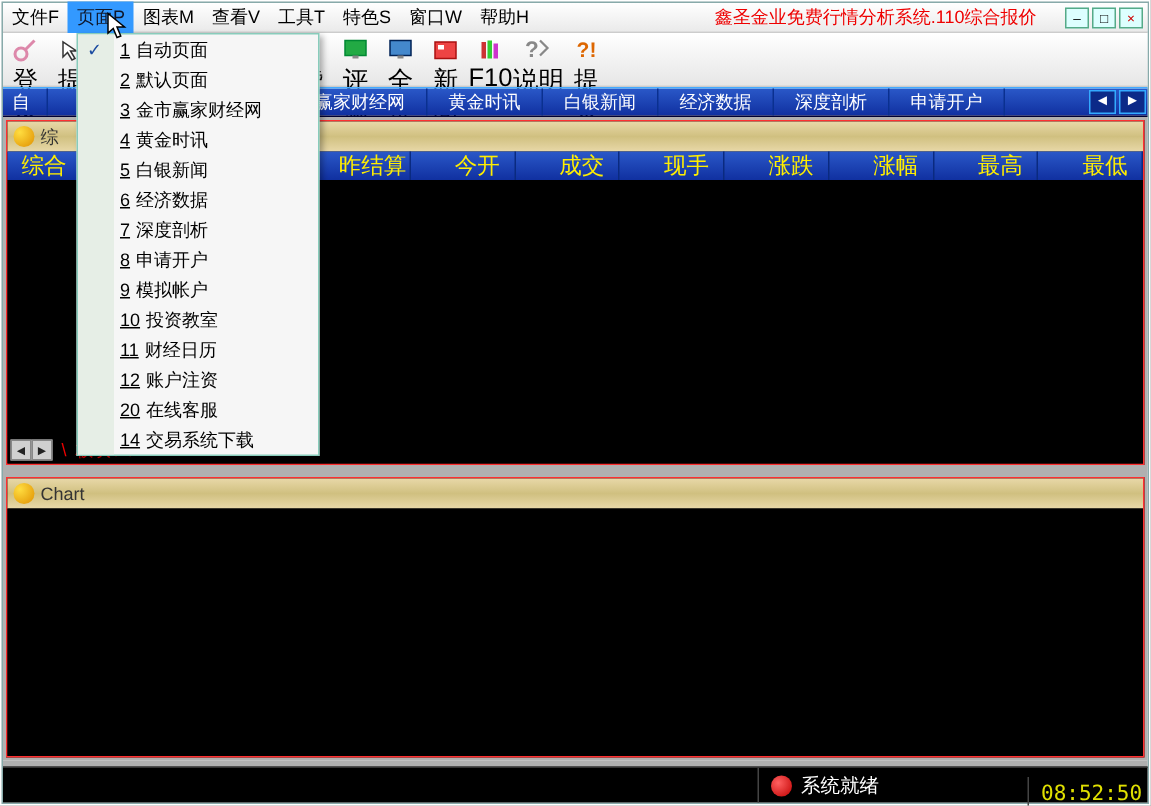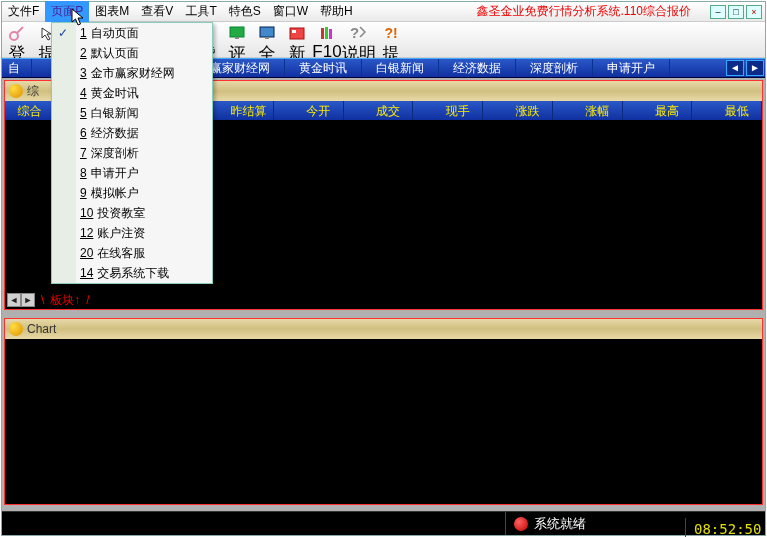--- a/index.html
+++ b/index.html
@@ -2,21 +2,21 @@
 <html><head>
 <meta charset="utf-8">
 <style>
   * { box-sizing: border-box; margin: 0; padding: 0; font-family: "SimSun", "Microsoft YaHei", sans-serif; }
   body { width: 767px; height: 537px; background: #fff; position: relative; overflow: hidden; }
   .app-window { width: 765px; height: 535px; border: 1px solid #8aa; margin: 1px; background: #f4f4f4; display: flex; flex-direction: column; position: relative;}
   
   
   .menubar { height: 20px; background: linear-gradient(#fff,#eaeaea); display: flex; align-items: center; font-size: 12px; border-bottom:1px solid #ccc;}
   .menubar .menu-item { padding: 2px 6px; cursor: default; }
-  .menubar .menu-item.active { background: #3399ff; color: #4c1d95; }
+  .menubar .menu-item.active { background: #3399ff; color: #0f172a; }
   .menubar .spacer { flex: 1; }
   .menubar .title { color: #e00; font-weight: normal; padding-right: 19px;}
   .win-controls { display:flex; gap:2px; padding-right:3px;}
   .win-btn { width:16px; height:14px; border:1px solid #5a8; background:#dff; font-size:9px; text-align:center; line-height:12px;}
   
   
   .toolbar { height: 36px; background: linear-gradient(#fff,#e6e6e6); display:flex; align-items: flex-start; font-size:12px; border-bottom:1px solid #ccc;}
   .tool-item { width: 30px; text-align: center; padding-top:2px; }
   .tool-item .ic { width:18px; height:18px; margin: 0 auto; display:flex; align-items:center; justify-content:center;}
   .tool-item .lbl { font-size:17px; display:block;}
@@ -25,21 +25,21 @@
   .tabs-row { height: 20px; background: linear-gradient(#2a58c8,#1030a0); display:flex; align-items:center; color:#fff; font-size:12px; border-top:1px solid #4af; border-bottom:1px solid #003;}
   .tabs-row .tab { padding: 0 14px; height:100%; display:flex; align-items:center; border-right:1px solid #0a3090;}
   .tabs-row .arrow-btn { width:18px; height:16px; background:#0c2a88; border:1px solid #3af; margin:0 1px; text-align:center; font-size:10px; line-height:14px;}
   
   
   .panel-wrap { flex:1; display:flex; flex-direction:column; background:#b0b0b0; gap:4px; padding:0;}
   .panel { background:#000; border:1px solid #ff3030; margin:2px; display:flex; flex-direction:column;}
   .panel-title { height:20px; background: linear-gradient(#e8d8a8,#d0c080,#e8d8a8); display:flex; align-items:center; font-size:12px; padding-left:4px; color:#333;}
   .panel-title .globe { width:14px; height:14px; border-radius:50%; background: radial-gradient(circle at 30% 30%, #ffdd40, #e09000); margin-right:4px; display:inline-block;}
   
-  .data-header { height:20px; background: linear-gradient(#2a58c8,#1030a0); display:flex; color:#ffee00; font-size:12px; border-bottom:1px solid #000;gap:20px;}
+  .data-header { height:20px; background: linear-gradient(#2a58c8,#1030a0); display:flex; color:#ffee00; font-size:15px; border-bottom:1px solid #000;gap:20px;}
   .data-header .col { flex:1; text-align:center; line-height:20px; border-right:1px solid #0a2a80;}
   .data-body { flex:1; background:#000;}
   
   .panel-footer { height:18px; background:#000; display:flex; align-items:center; padding-left:10px; font-size:12px;}
   .panel-footer .scroll-left,.panel-footer .scroll-right { width:14px; height:14px; background:#d0d0d0; border:1px solid #888; text-align:center; font-size:9px; line-height:12px; color:#222;}
   .panel-footer .sep { color:#e00; margin:0 6px;}
   .panel-footer .bk { color:#e00;}
   
   
   .statusbar { height:24px; background:#000; display:flex; align-items:center; color:#fff; font-size:13px; border-top:1px solid #333;padding-left:20px;}
@@ -266,20 +266,24 @@
         </div>
         <div class="dd-item">
           <span class="num">9</span>
           <span> 模拟帐户</span>
         </div>
         <div class="dd-item">
           <span class="num">10</span>
           <span> 投资教室</span>
         </div>
         <div class="dd-item">
+          <span class="num">11</span>
+          <span> 财经日历</span>
+        </div>
+        <div class="dd-item">
           <span class="num">12</span>
           <span> 账户注资</span>
         </div>
         <div class="dd-item">
           <span class="num">20</span>
           <span> 在线客服</span>
         </div>
         <div class="dd-item">
           <span class="num">14</span>
           <span> 交易系统下载</span>

